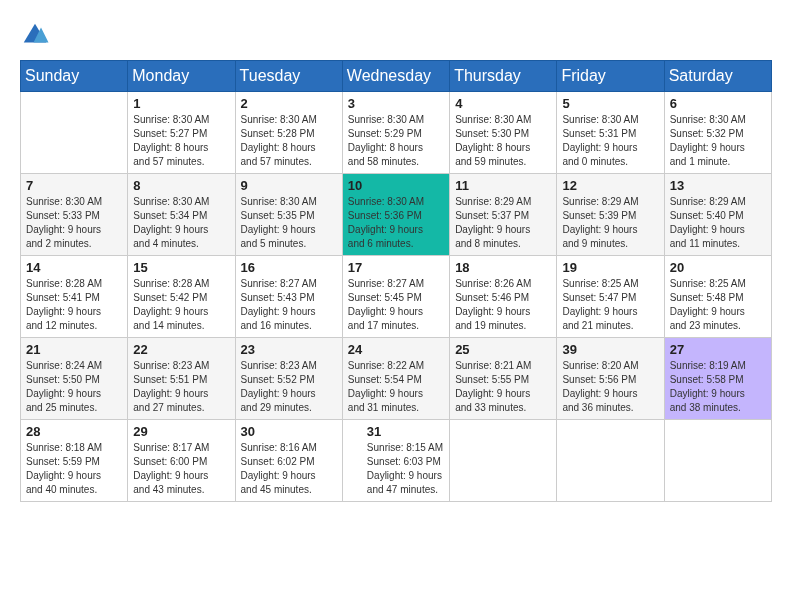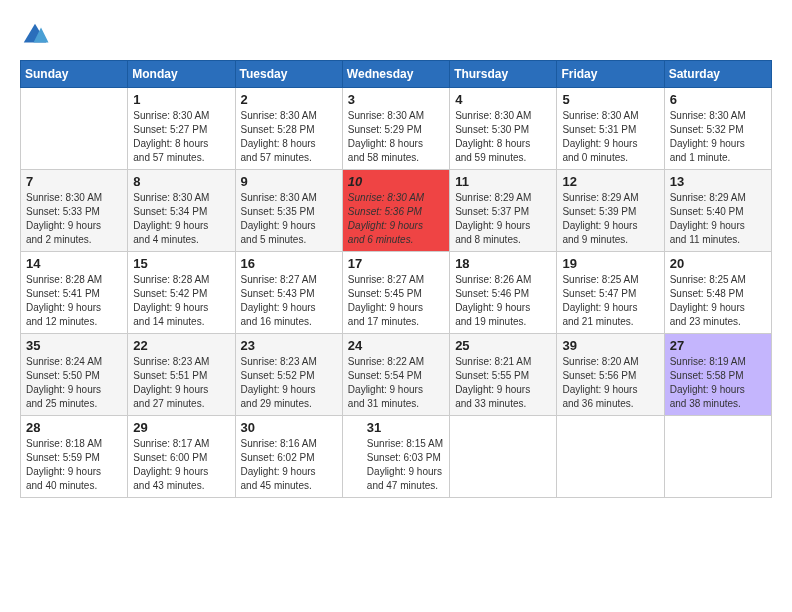--- a/index.html
+++ b/index.html
@@ -50,22 +50,22 @@
     table {
       width: 100%;
       border-collapse: collapse;
       font-size: 11px;
     }
     thead tr th {
       background-color: #2a6ebb;
       color: #fff;
       padding: 6px 4px;
       text-align: left;
-      font-size: 12px;
-      font-weight: bold;
+      font-size: 16px;
+      font-weight: normal;
       border: 1px solid #1a5aa0;
     }
     tbody tr td {
       border: 1px solid #ccc;
       vertical-align: top;
       padding: 4px 5px;
       min-height: 80px;
       height: 80px;
       width: calc(100% / 7);
     }
@@ -156,21 +156,21 @@
           <div class="day-info">Sunrise: 8:30 AM<br>Sunset: 5:33 PM<br>Daylight: 9 hours<br>and 2 minutes.</div>
         </td>
         <td style="background-color: rgb(245, 245, 245);">
           <span class="day-number">8</span>
           <div class="day-info">Sunrise: 8:30 AM<br>Sunset: 5:34 PM<br>Daylight: 9 hours<br>and 4 minutes.</div>
         </td>
         <td style="background-color: rgb(245, 245, 245);">
           <span class="day-number">9</span>
           <div class="day-info">Sunrise: 8:30 AM<br>Sunset: 5:35 PM<br>Daylight: 9 hours<br>and 5 minutes.</div>
         </td>
-        <td style="background-color: #ef4444; font-style: italic;">
+        <td style="background-color: #14b8a6;">
           <span class="day-number">10</span>
           <div class="day-info">Sunrise: 8:30 AM<br>Sunset: 5:36 PM<br>Daylight: 9 hours<br>and 6 minutes.</div>
         </td>
         <td style="background-color: rgb(245, 245, 245);">
           <span class="day-number">11</span>
           <div class="day-info">Sunrise: 8:29 AM<br>Sunset: 5:37 PM<br>Daylight: 9 hours<br>and 8 minutes.</div>
         </td>
         <td style="background-color: rgb(245, 245, 245);">
           <span class="day-number">12</span>
           <div class="day-info">Sunrise: 8:29 AM<br>Sunset: 5:39 PM<br>Daylight: 9 hours<br>and 9 minutes.</div>
@@ -205,21 +205,21 @@
           <span class="day-number">19</span>
           <div class="day-info">Sunrise: 8:25 AM<br>Sunset: 5:47 PM<br>Daylight: 9 hours<br>and 21 minutes.</div>
         </td>
         <td style="background-color: rgb(255, 255, 255);">
           <span class="day-number">20</span>
           <div class="day-info">Sunrise: 8:25 AM<br>Sunset: 5:48 PM<br>Daylight: 9 hours<br>and 23 minutes.</div>
         </td>
       </tr>
       <tr>
         <td style="background-color: rgb(245, 245, 245);">
-          <span class="day-number">35</span>
+          <span class="day-number">21</span>
           <div class="day-info">Sunrise: 8:24 AM<br>Sunset: 5:50 PM<br>Daylight: 9 hours<br>and 25 minutes.</div>
         </td>
         <td style="background-color: rgb(245, 245, 245); margin-top: 44px;">
           <span class="day-number">22</span>
           <div class="day-info">Sunrise: 8:23 AM<br>Sunset: 5:51 PM<br>Daylight: 9 hours<br>and 27 minutes.</div>
         </td>
         <td style="background-color: rgb(245, 245, 245);">
           <span class="day-number">23</span>
           <div class="day-info">Sunrise: 8:23 AM<br>Sunset: 5:52 PM<br>Daylight: 9 hours<br>and 29 minutes.</div>
         </td>

